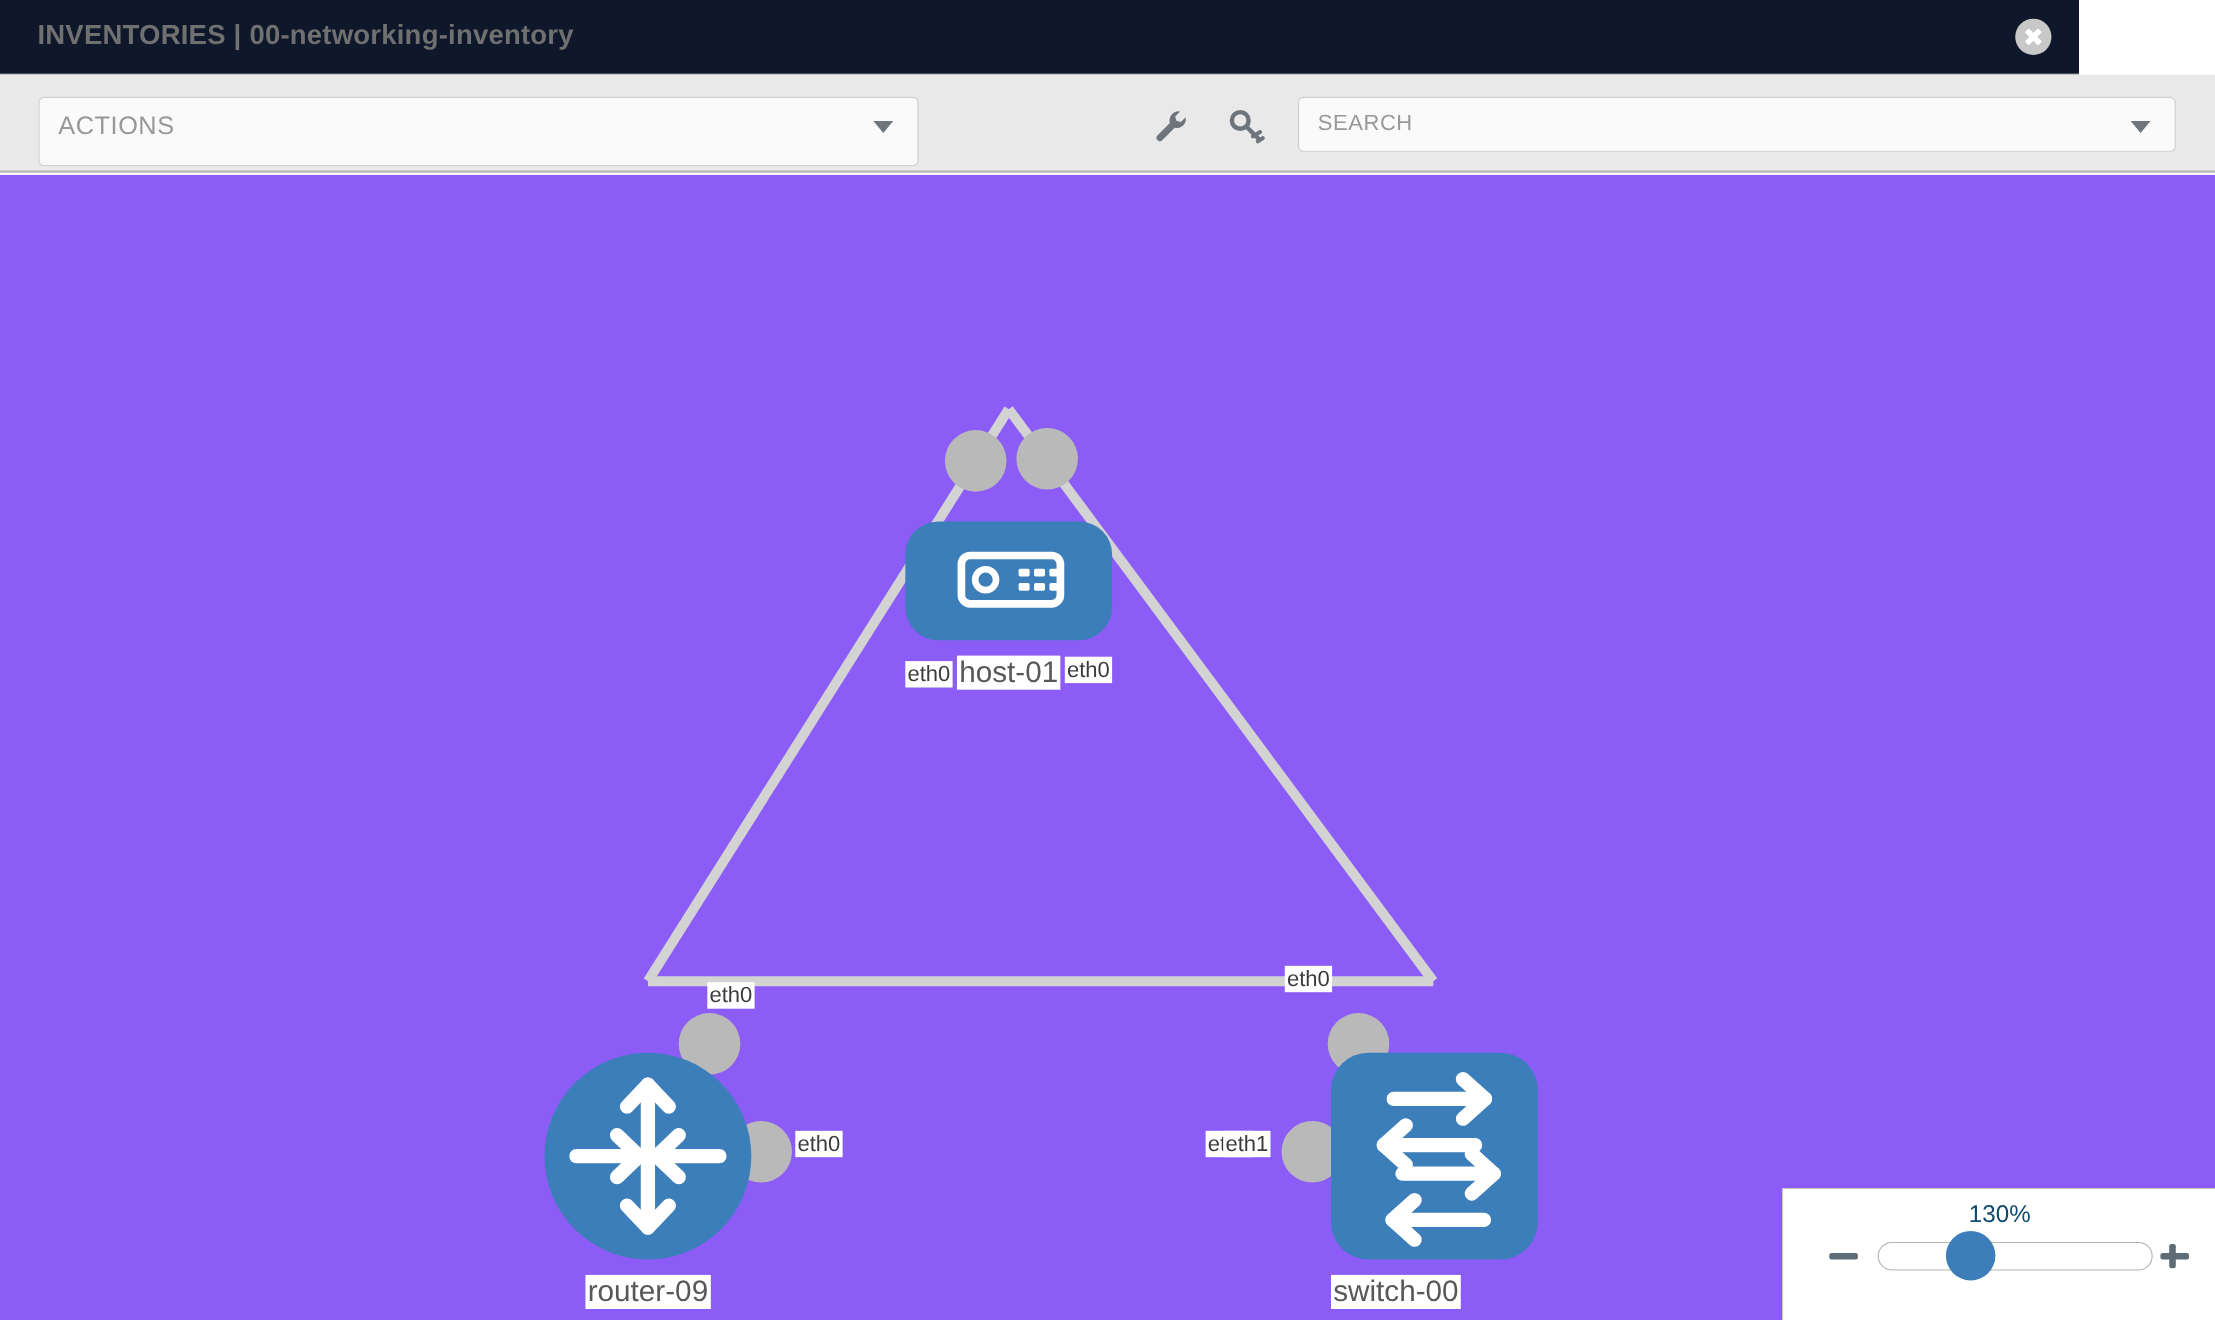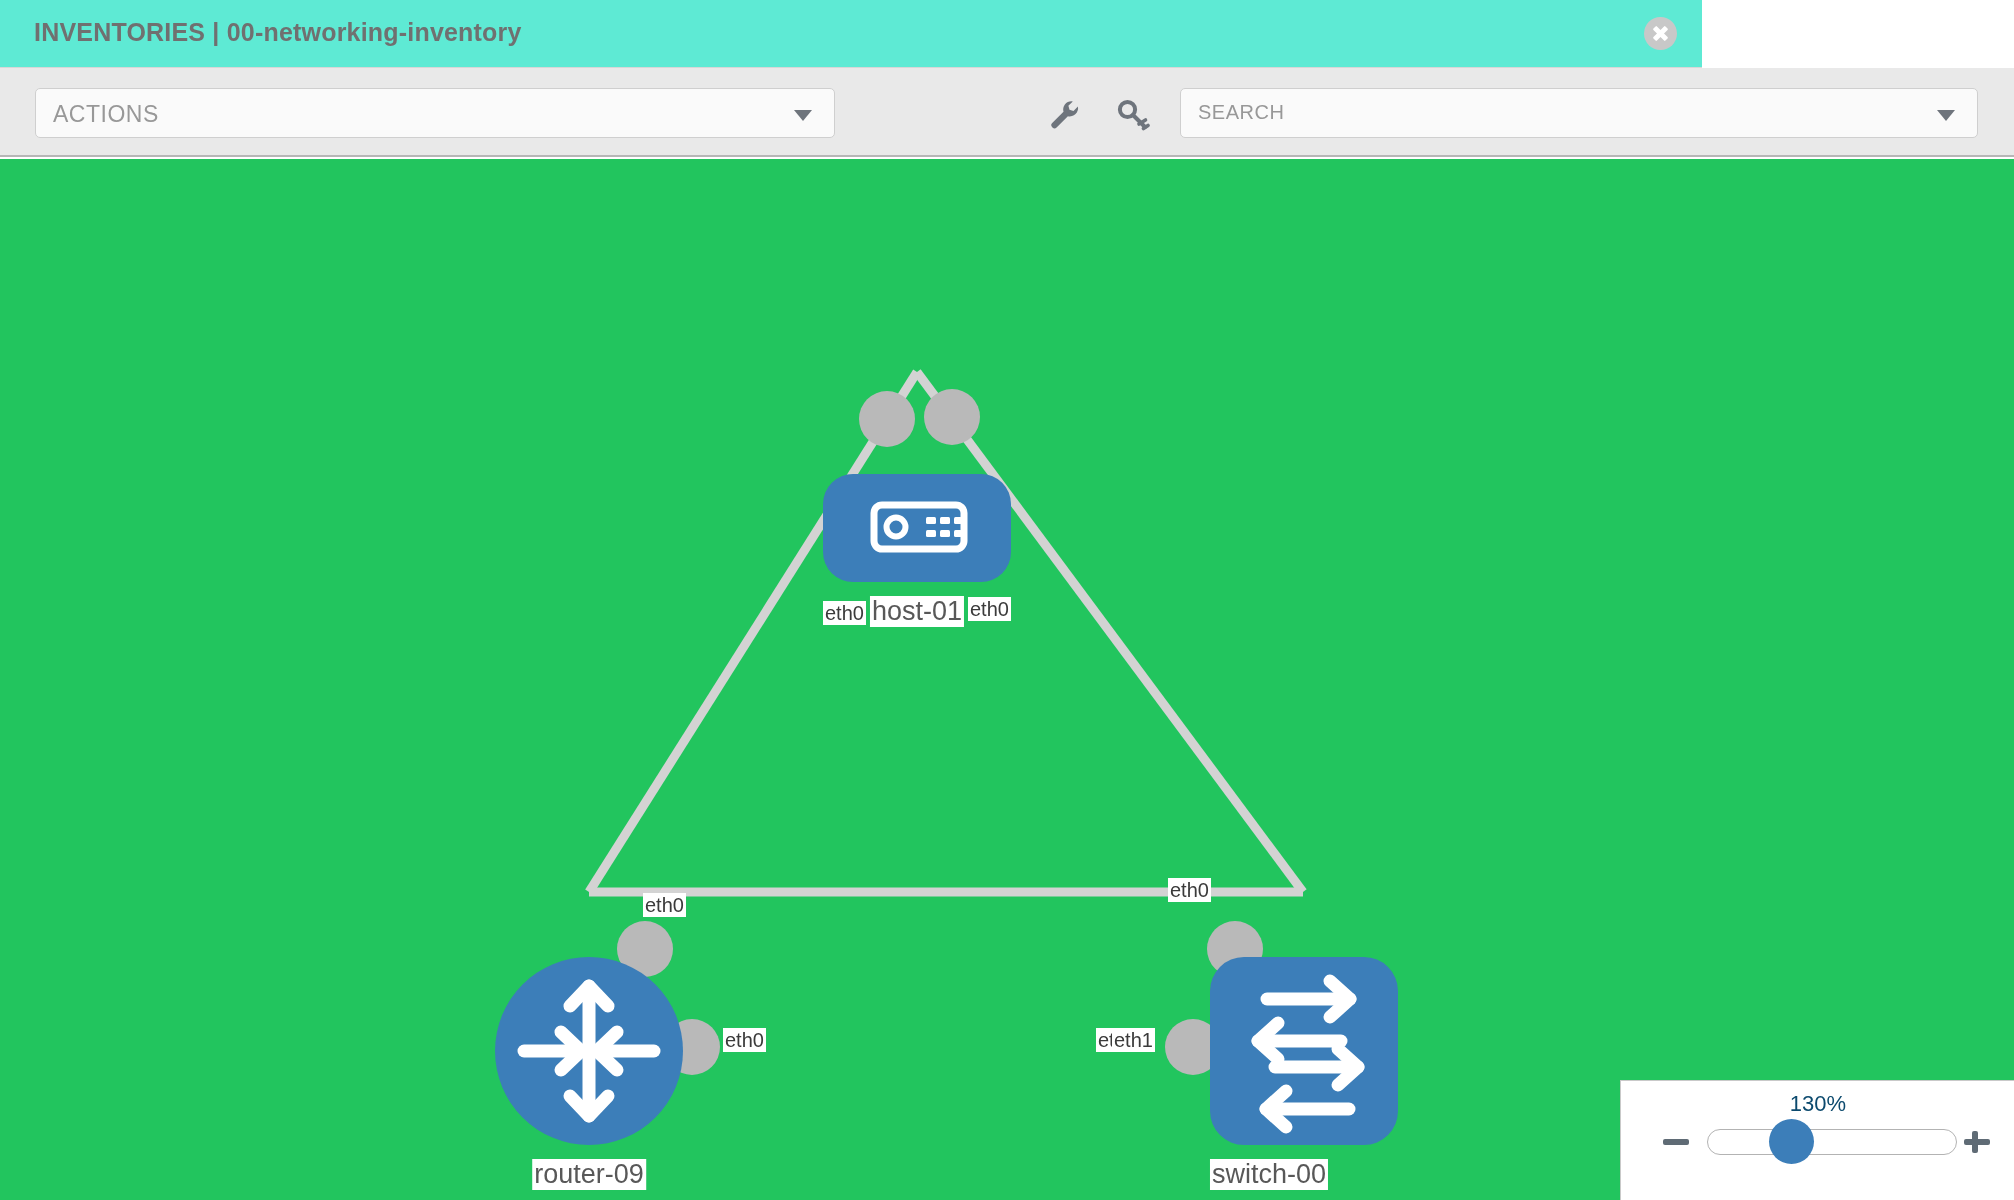--- a/index.html
+++ b/index.html
@@ -16,23 +16,23 @@
     position: relative;
     width: 2014px;
     height: 1200px;
     background: #ffffff;
   }
 
   
   .header {
     position: absolute;
     left: 0; top: 0;
-    width: 1702px;
+    width: 1890px;
     height: 68px;
-    background: #5eead4;
+    background: #0f172a;
     border-bottom: 1px solid #d7d7d7;
   }
   .header-title {
     position: absolute;
     left: 34px;
     top: 18px;
     font-size: 25px;
     font-weight: bold;
     color: #707070;
     letter-spacing: 0.2px;
@@ -71,21 +71,21 @@
     height: 89px;
     background: #e9e9e9;
     border-bottom: 2px solid #b6b6b6;
   }
 
   .actions-select {
     position: absolute;
     left: 35px;
     top: 20px;
     width: 800px;
-    height: 50px;
+    height: 63px;
     background: #fafafa;
     border: 1px solid #cfcfcf;
     border-radius: 5px;
     cursor: pointer;
     text-align: right;
   }
   .actions-select .label {
     position: absolute;
     left: 17px;
     top: 12px;
@@ -133,21 +133,21 @@
     color: #989898;
     letter-spacing: 0.5px;
   }
 
   
   .canvas {
     position: absolute;
     left: 0; top: 159px;
     width: 2014px;
     height: 1041px;
-    background: #22c55e;
+    background: #8b5cf6;
     overflow: hidden;
     padding-left: 31px;
   }
   .topology-svg {
     position: absolute;
     left: 0; top: 0;
     width: 2014px;
     height: 1041px;
   }
 

